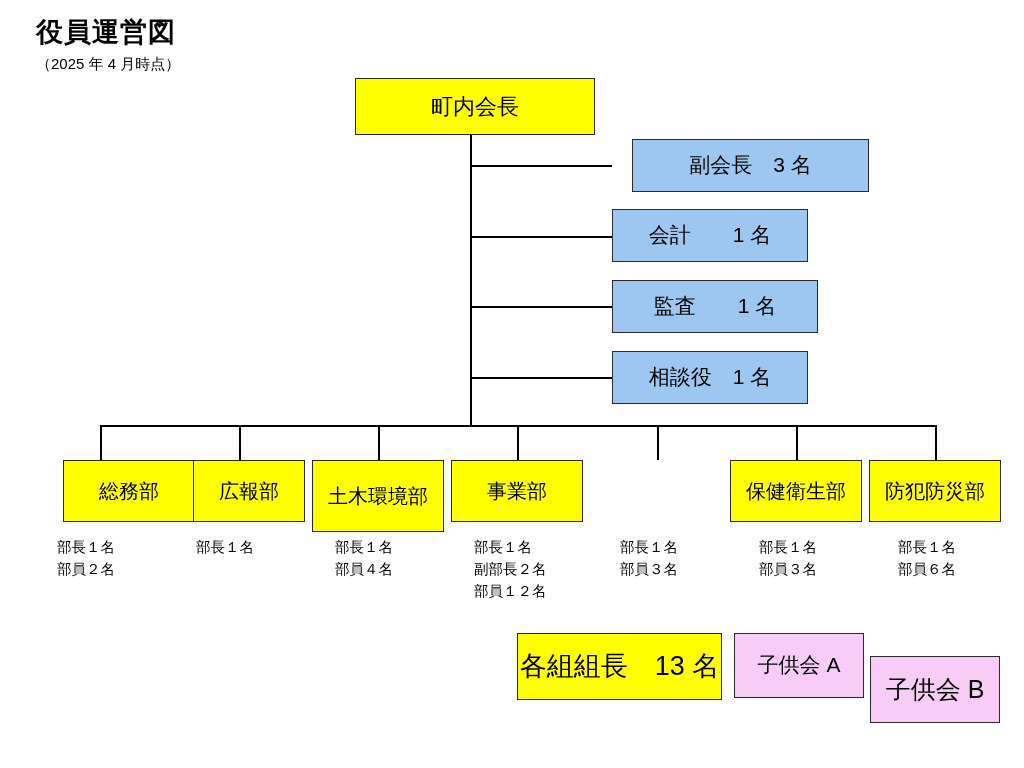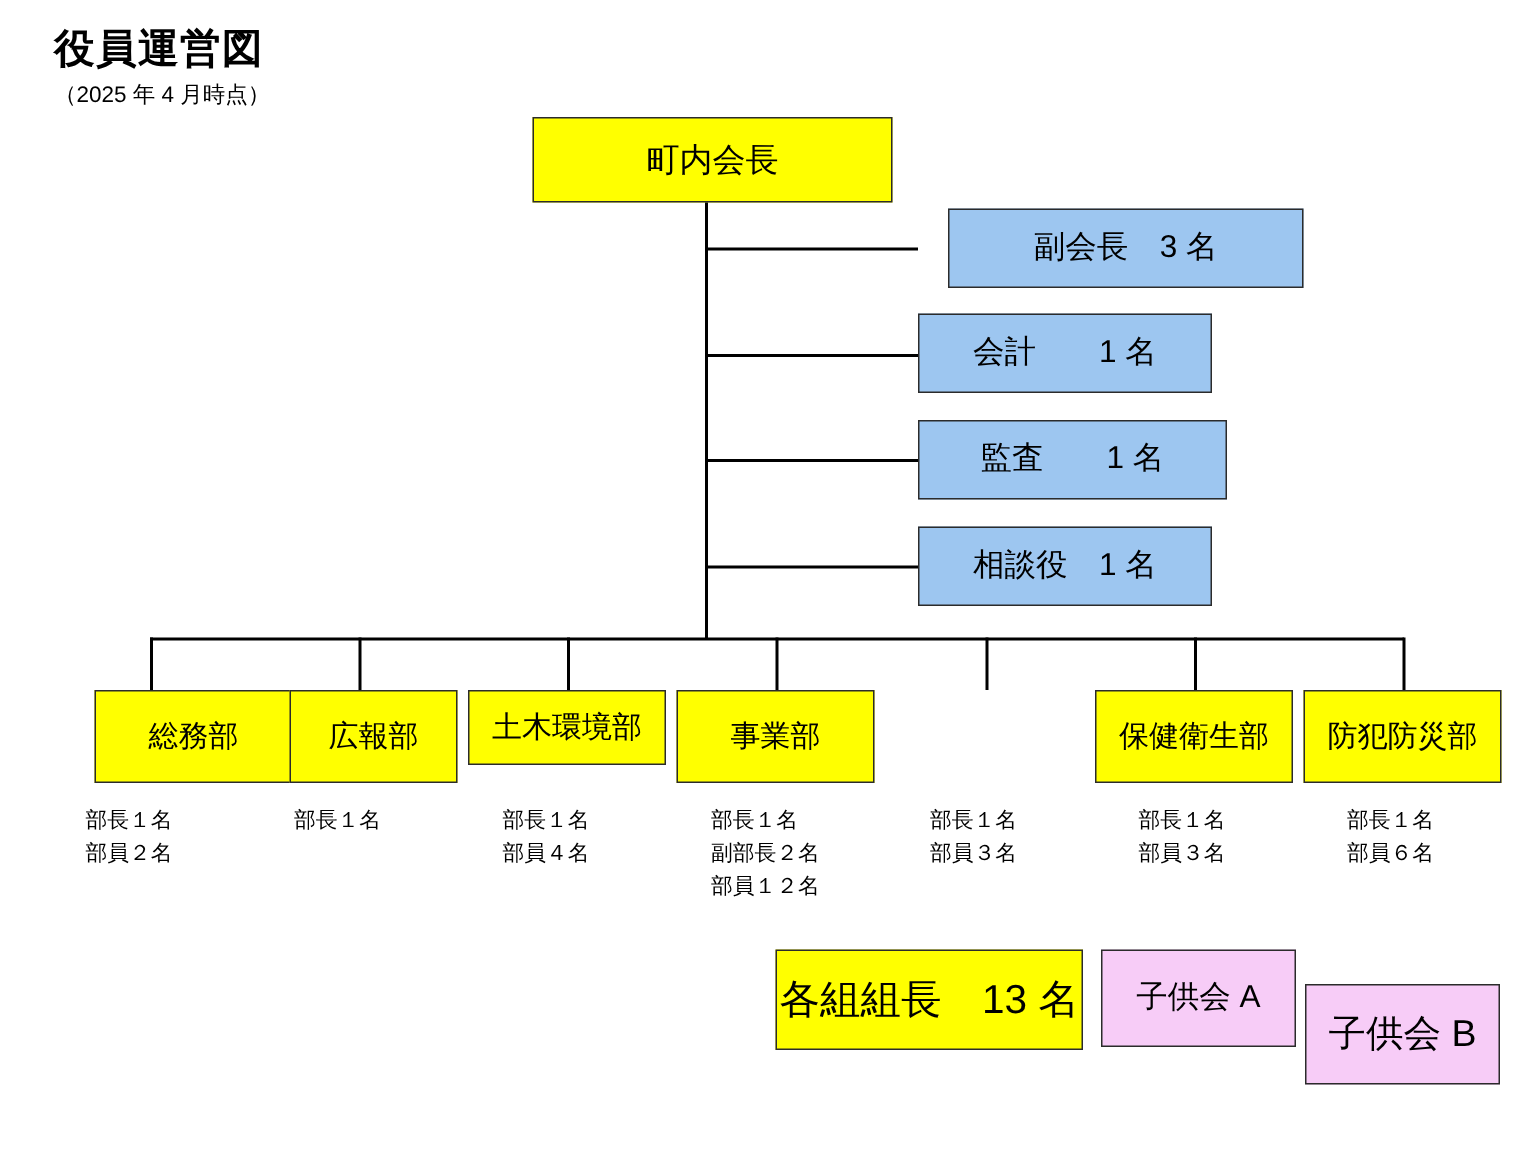--- a/index.html
+++ b/index.html
@@ -101,21 +101,21 @@
   <div class="line v" style="left:100px; top:425px; height:35px;"></div>
   <div class="line v" style="left:239px; top:425px; height:35px;"></div>
   <div class="line v" style="left:378px; top:425px; height:35px;"></div>
   <div class="line v" style="left:517px; top:425px; height:35px;"></div>
   <div class="line v" style="left:657px; top:425px; height:35px;"></div>
   <div class="line v" style="left:796px; top:425px; height:35px;"></div>
   <div class="line v" style="left:935px; top:425px; height:35px;"></div>
 
   <div class="node yellow" style="left:34px; top:460px; width:132px; height:62px; font-size:20px;margin-left:29px;">総務部</div>
   <div class="node yellow" style="left:173px; top:460px; width:112px; height:62px; font-size:20px;margin-left:20px;">広報部</div>
-  <div class="node yellow" style="left:312px; top:460px; width:132px; height:50px; font-size:20px;">土木環境部</div>
+  <div class="node yellow" style="left:312px; top:460px; width:132px; height:72px; font-size:20px;">土木環境部</div>
   <div class="node yellow" style="left:451px; top:460px; width:132px; height:62px; font-size:20px;">事業部</div>
   <div class="node yellow" style="left:730px; top:460px; width:132px; height:62px; font-size:20px;">保健衛生部</div>
   <div class="node yellow" style="left:869px; top:460px; width:132px; height:62px; font-size:20px;">防犯防災部</div>
 
   <div class="note" style="left:57px; top:536px;">部長１名
 部員２名</div>
   <div class="note" style="left:196px; top:536px;">部長１名</div>
   <div class="note" style="left:335px; top:536px;">部長１名
 部員４名</div>
   <div class="note" style="left:474px; top:536px;">部長１名

